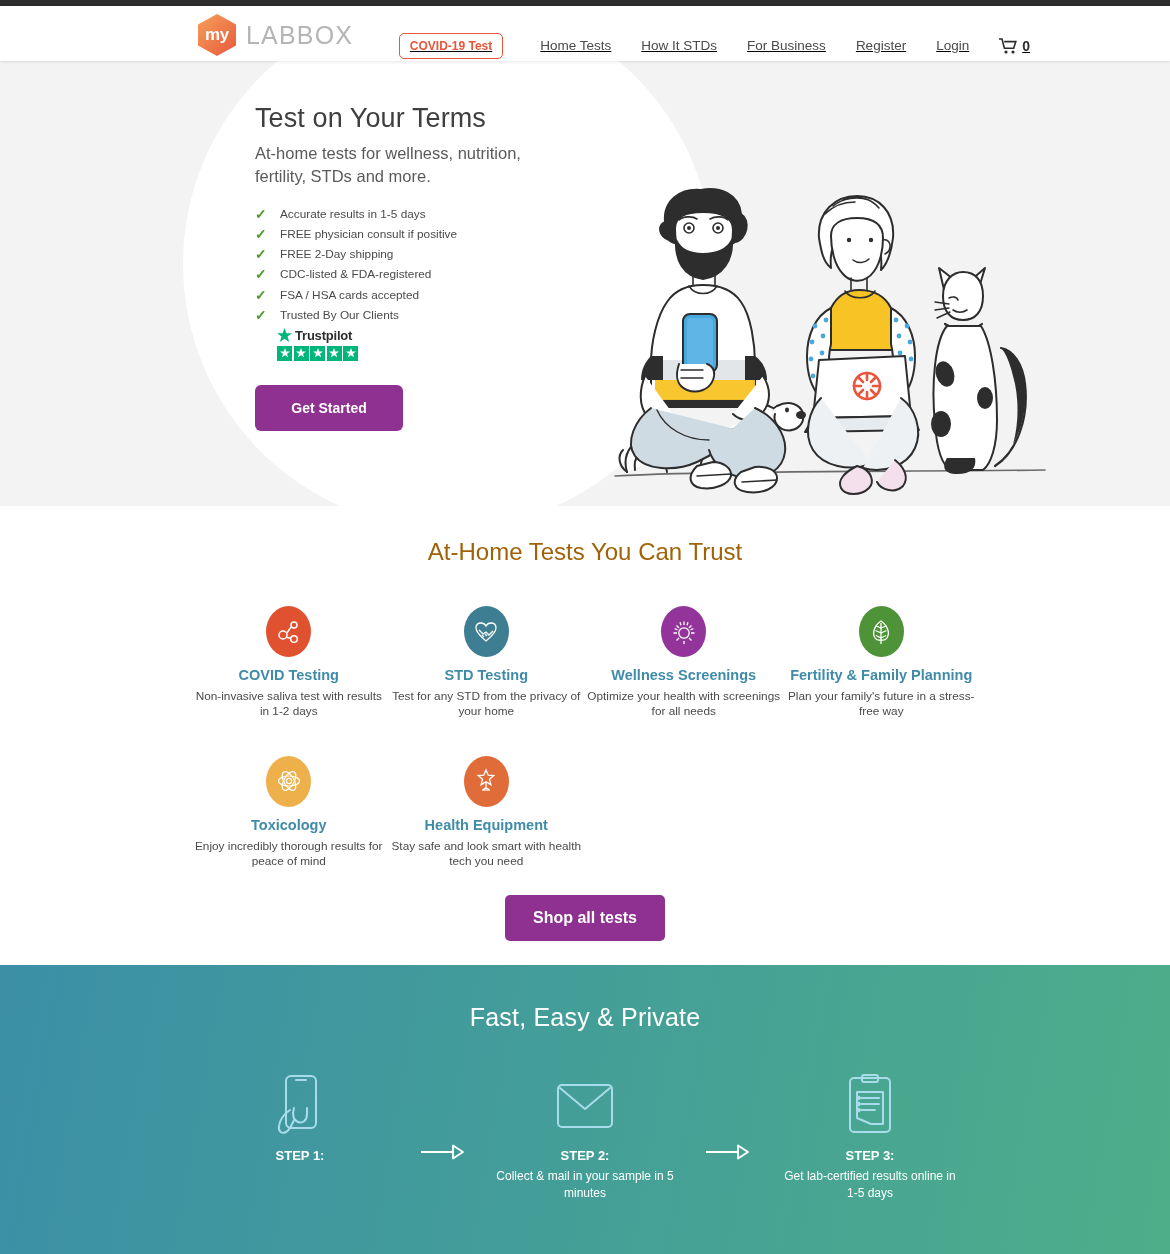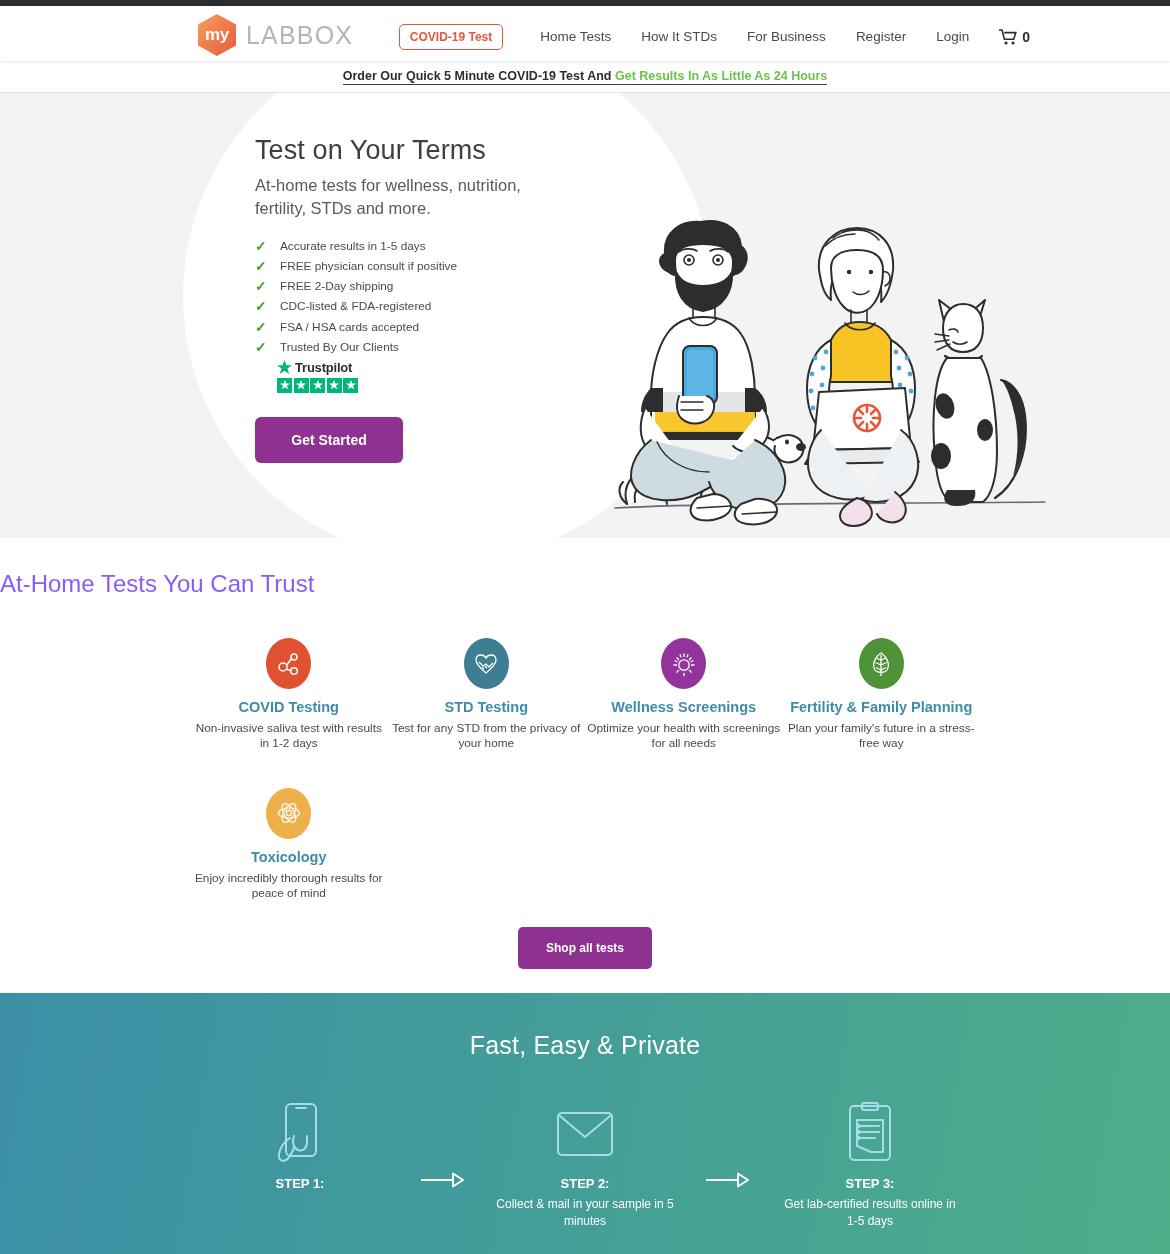--- a/index.html
+++ b/index.html
@@ -56,25 +56,26 @@
   .logo-word {
     color: #b5b5b5;
     font-size: 25px;
     letter-spacing: 1.2px;
     font-weight: 300;
   }
 
   .nav {
     position: absolute;
     right: 140px;
-    top: 3px;
+    top: 12px;
     height: 55px;
     display: flex;
     align-items: center;
     gap: 0px;
+    text-decoration: underline;
   }
   .nav-covid {
     border: 1.5px solid #e8563c;
     border-radius: 5px;
     color: #e8563c;
     font-size: 12px;
     font-weight: 600;
     padding: 5px 10px;
     margin-right: 22px;
     white-space: nowrap;
@@ -203,22 +204,23 @@
     height: 330px;
     z-index: 2;
   }
 
   
   .trust {
     background: #ffffff;
     padding: 32px 0 24px;
   }
   .trust-title {
+    text-align: center;
     font-size: 24px;
-    color: #8b5cf6;
+    color: #a16207;
     font-weight: 400;
     margin-bottom: 40px;
   }
   .cat-grid {
     display: grid;
     grid-template-columns: repeat(4, 1fr);
     padding: 0 190px;
     row-gap: 36px;
   }
   .cat {
@@ -242,21 +244,21 @@
   }
   .cat-desc {
     color: #4a4a4a;
     font-size: 11.8px;
     line-height: 1.3;
   }
   .shop-wrap { text-align: center; margin-top: 26px; }
   .btn-shop {
     background: #8e3191;
     color: #ffffff;
-    font-size: 12px;
+    font-size: 16px;
     font-weight: 600;
     padding: 14px 28px;
     border: none;
     border-radius: 5px;
     cursor: pointer;
   }
 
   
   .steps {
     background: linear-gradient(100deg, #3c8fa6 0%, #45a096 55%, #4eae89 100%);
@@ -339,25 +341,20 @@
         <svg width="18" height="16" viewBox="0 0 18 16">
           <path d="M0 1h3l2.4 9.2h9.3l2.1-6.6H5.2" fill="none" stroke="#2d2d2d" stroke-width="1.6"></path>
           <circle cx="7" cy="14" r="1.6" fill="#2d2d2d"></circle>
           <circle cx="14" cy="14" r="1.6" fill="#2d2d2d"></circle>
         </svg>
         <span class="cart-count">0</span>
       </div>
     </div>
   </div>
 
-  <div class="promo">
-    <div class="promo-inner">
-      <span class="promo-a">Order Our Quick 5 Minute COVID-19 Test And </span><span class="promo-b">Get Results In As Little As 24 Hours</span>
-    </div>
-  </div>
 
   <div class="hero">
     <div class="hero-circle"></div>
 
     <div class="hero-content">
       <div class="hero-title">Test on Your Terms</div>
       <div class="hero-sub">At-home tests for wellness, nutrition, fertility, STDs and more.</div>
 
       <ul class="bullets">
         <li>
@@ -626,20 +623,32 @@
             <circle cx="13" cy="13" r="2.6"></circle>
             <ellipse cx="13" cy="13" rx="10.5" ry="5"></ellipse>
             <ellipse cx="13" cy="13" rx="10.5" ry="5" transform="rotate(60 13 13)"></ellipse>
             <ellipse cx="13" cy="13" rx="10.5" ry="5" transform="rotate(120 13 13)"></ellipse>
           </svg>
         </div>
         <div class="cat-name">Toxicology</div>
         <div class="cat-desc">Enjoy incredibly thorough results for peace of mind</div>
       </div>
 
+      <div class="cat">
+        <div class="cat-icon" style="background:#e06c3a">
+          <svg width="24" height="26" viewBox="0 0 24 26" fill="none" stroke="#ffffff" stroke-width="1.3">
+            <polygon points="12,2 14.2,7.2 19.8,7.6 15.5,11.3 16.9,16.8 12,13.8 7.1,16.8 8.5,11.3 4.2,7.6 9.8,7.2"></polygon>
+            <path d="M12 14 L12 21"></path>
+            <path d="M8 22 L16 22"></path>
+            <path d="M9.5 22 C 9.5 19.5, 14.5 19.5, 14.5 22"></path>
+          </svg>
+        </div>
+        <div class="cat-name">Health Equipment</div>
+        <div class="cat-desc">Stay safe and look smart with health tech you need</div>
+      </div>
 
     </div>
 
     <div class="shop-wrap">
       <button class="btn-shop">Shop all tests</button>
     </div>
   </div>
 
   <div class="steps">
     <div class="steps-title">Fast, Easy &amp; Private</div>

